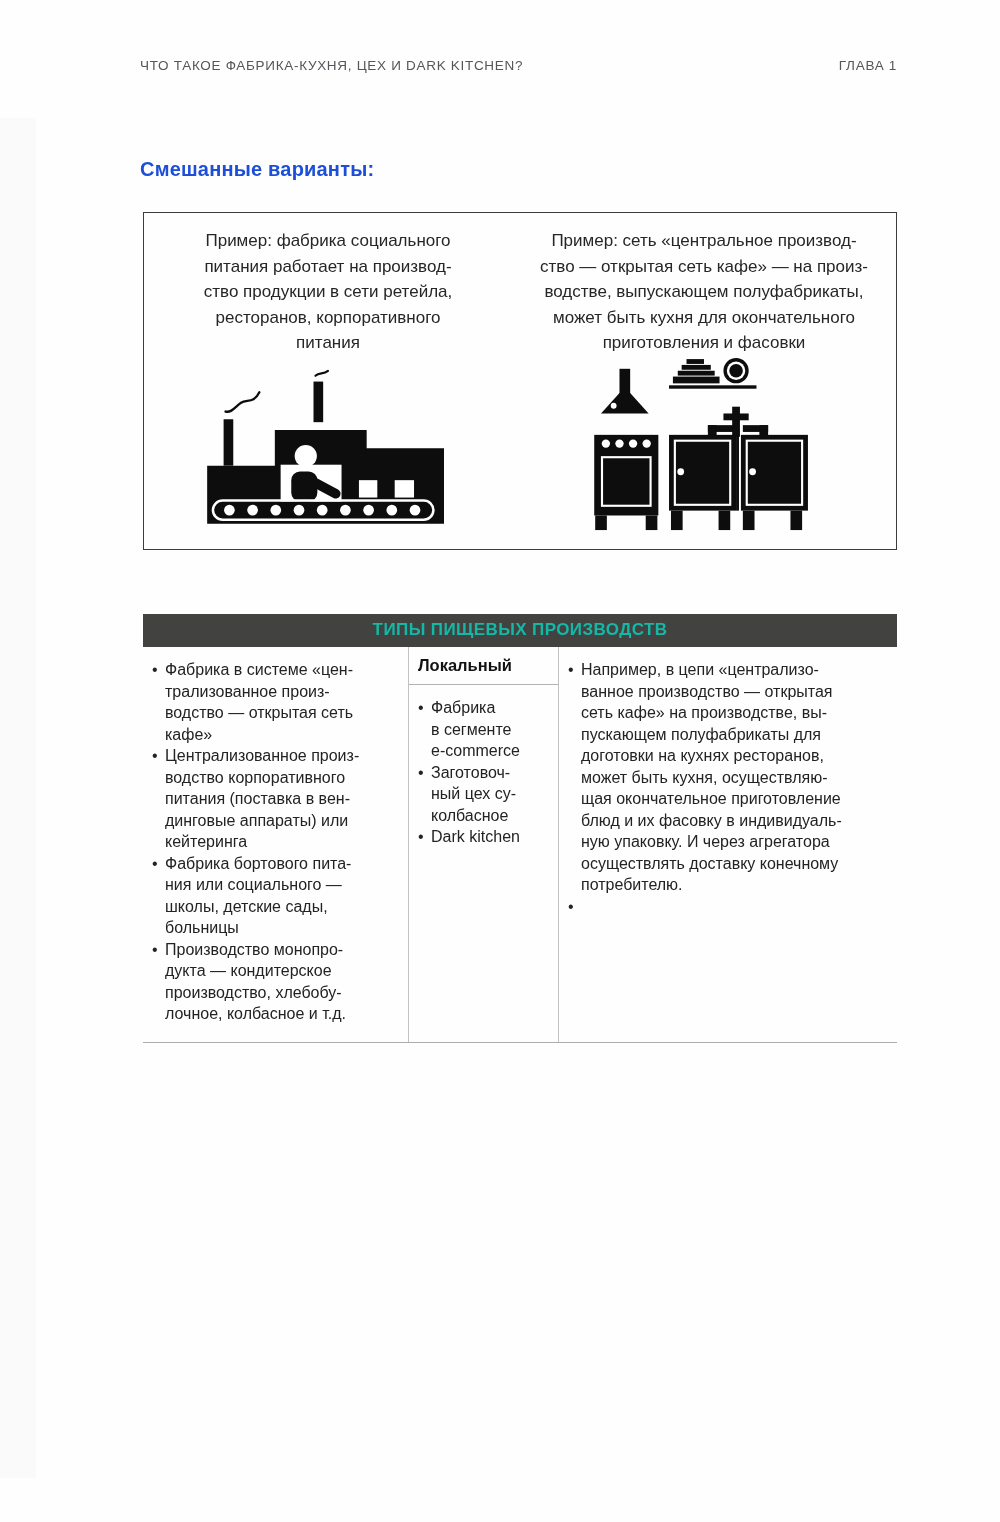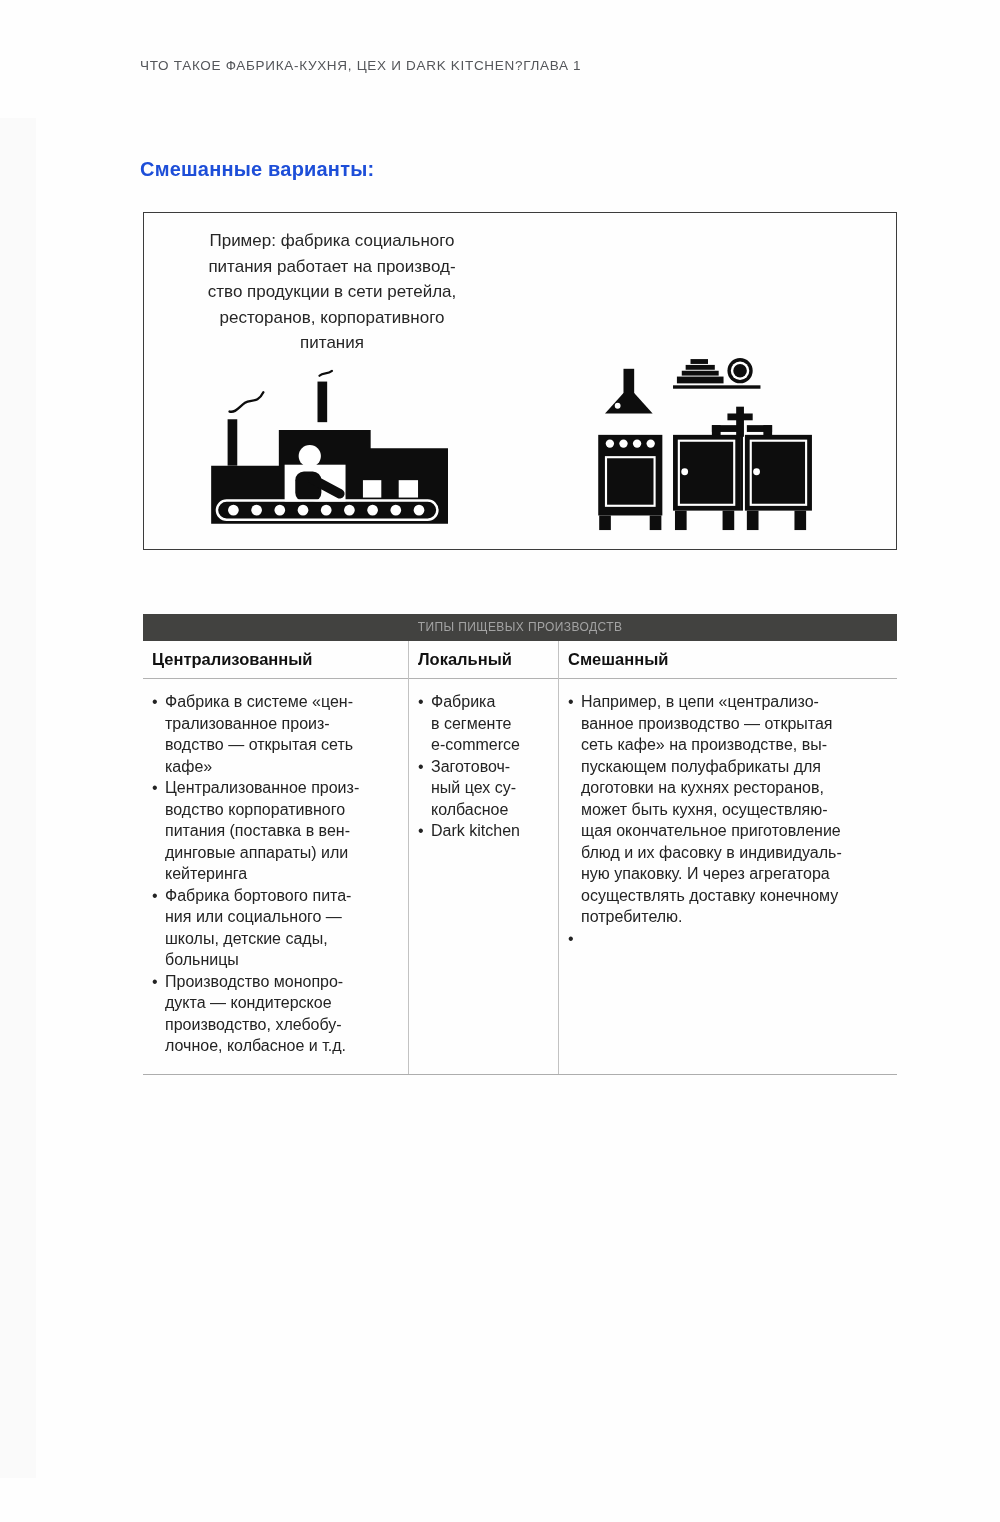--- a/index.html
+++ b/index.html
@@ -1,39 +1,39 @@
 <!DOCTYPE html>
 <html><head>
 <meta charset="utf-8">
 <style>
   html,body{margin:0;padding:0;background:#ffffff;}
   .page{position:relative;width:1000px;height:1522px;background:#fefefe;
         font-family:"Liberation Sans", sans-serif;overflow:hidden;}
   .scan-edge{position:absolute;left:0;top:118px;width:36px;height:1360px;background:#fafafa;}
 
   .page-header{position:absolute;top:58px;left:140px;width:757px;display:flex;
-               color:#54565a;font-size:13.5px;
+               justify-content:space-between;color:#54565a;font-size:13.5px;
                letter-spacing:0.7px;font-weight:500;}
   .section-heading{position:absolute;top:158px;left:140px;font-size:20px;
                    font-weight:bold;color:#1d4ed8;letter-spacing:0.2px;}
 
   .examples-box{position:absolute;left:143px;top:212px;width:752px;height:336px;
                 border:1.5px solid #3c3c3c;display:flex;background:#fefefe;}
   .example-half{flex:1;position:relative;text-align:center;}
   .example-text{margin:15px auto 0;font-size:17px;line-height:25.5px;color:#262626;
                 white-space:pre-line;}
   .example-half.left .example-text{width:330px;}
   .example-half.right .example-text{width:384px;}
   .example-figure{position:absolute;left:50%;transform:translateX(-50%);}
   .example-half.left .example-figure{top:156px;}
   .example-half.right .example-figure{top:144px;}
 
   .types-table{position:absolute;left:143px;top:614px;width:754px;}
-  .table-title{background:#424240;color:#a3a3a3;text-align:center;font-weight:normal;
-               font-size:12px;letter-spacing:0.4px;padding:6px 0 7px;}
+  .table-title{background:#424240;color:#14b8a6;text-align:center;font-weight:bold;
+               font-size:17px;letter-spacing:0.4px;padding:6px 0 7px;}
   .table-grid{display:flex;border-bottom:1px solid #adadad;background:#fefefe;}
   .t-col{box-sizing:border-box;}
   .t-col1{width:265px;}
   .t-col2{width:150px;border-left:1px solid #c2c2c2;}
   .t-col3{width:339px;border-left:1px solid #c2c2c2;}
   .t-head{font-weight:bold;font-size:16.5px;color:#111;
           padding:9px 0 9px 9px;border-bottom:1px solid #b2b2b2;}
   .t-body{padding:12px 6px 17px 9px;}
   .bullet{display:flex;font-size:16px;line-height:21.5px;color:#232323;}
   .bullet .dot{width:13px;flex:none;}
@@ -89,20 +89,25 @@
           <circle cx="120" cy="146" r="5.5" fill="#ffffff"></circle>
           <circle cx="144" cy="146" r="5.5" fill="#ffffff"></circle>
           <circle cx="168" cy="146" r="5.5" fill="#ffffff"></circle>
           <circle cx="192" cy="146" r="5.5" fill="#ffffff"></circle>
           <circle cx="216" cy="146" r="5.5" fill="#ffffff"></circle>
           <circle cx="240" cy="146" r="5.5" fill="#ffffff"></circle>
         </svg>
       </div>
     </div>
     <div class="example-half right">
+      <div class="example-text">Пример: сеть «центральное  производ-
+ство — открытая сеть кафе» — на произ-
+водстве, выпускающем полуфабрикаты,
+может быть кухня  для окончательного
+приготовления и фасовки</div>
       <div class="example-figure">
         <svg width="272" height="180" viewBox="0 0 280 185" fill="#0d0d0d">
 
           <rect x="53" y="12" width="11" height="27"></rect>
           <path d="M34,58 L53,37 H64 L83,58 Z"></path>
           <circle cx="47" cy="50" r="3" fill="#ffffff"></circle>
 
           <rect x="122" y="2" width="18" height="5"></rect>
           <rect x="117" y="8" width="30" height="5"></rect>
           <rect x="113" y="14" width="38" height="5"></rect>
@@ -144,21 +149,20 @@
           <rect x="229" y="158" width="12" height="20"></rect>
         </svg>
       </div>
     </div>
   </div>
 
   <div class="types-table">
     <div class="table-title">ТИПЫ ПИЩЕВЫХ ПРОИЗВОДСТВ</div>
     <div class="table-grid">
       <div class="t-col t-col1">
-        <div class="t-head">Централизованный</div>
         <div class="t-body">
             <div class="bullet">
             <span class="dot">•</span>
             <span class="txt">Фабрика в системе «цен-
 трализованное произ-
 водство — открытая сеть
 кафе»</span>
           </div>
             <div class="bullet">
             <span class="dot">•</span>
@@ -199,21 +203,20 @@
 ный цех су-
 колбасное</span>
           </div>
             <div class="bullet">
             <span class="dot">•</span>
             <span class="txt">Dark kitchen</span>
           </div>
           </div>
       </div>
       <div class="t-col t-col3">
-        <div class="t-head">Смешанный</div>
         <div class="t-body">
             <div class="bullet">
             <span class="dot">•</span>
             <span class="txt">Например, в цепи «централизо-
 ванное производство — открытая
 сеть кафе» на производстве, вы-
 пускающем полуфабрикаты для
 доготовки на кухнях ресторанов,
 может быть кухня, осуществляю-
 щая окончательное приготовление

